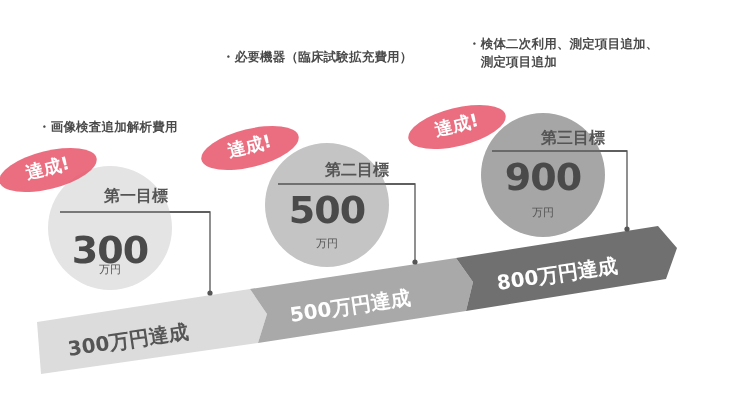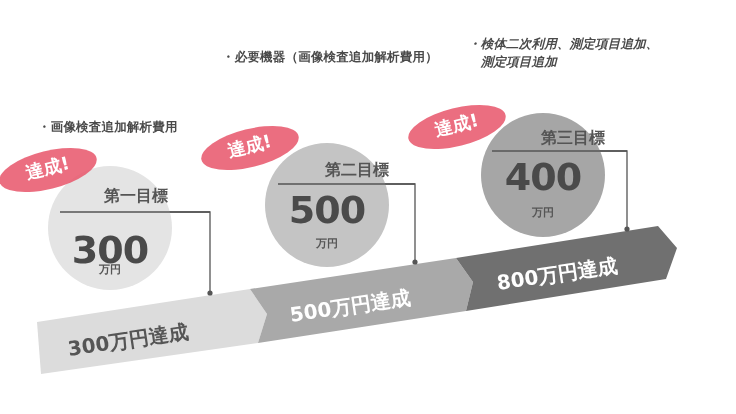--- a/index.html
+++ b/index.html
@@ -4,21 +4,21 @@
 <style>
   html, body { margin:0; padding:0; }
   body { width:736px; height:414px; background:#ffffff; position:relative; overflow:hidden;
          font-family:"DejaVu Sans","Liberation Sans",sans-serif; color:#555555; }
   .svgbg { position:absolute; left:0; top:0; width:736px; height:414px; }
   .notes { position:absolute; font-size:12.5px; line-height:18px; color:#4a4a4a; font-weight:bold; letter-spacing:0.2px; }
   .notes div { white-space:nowrap; }
   .circle { position:absolute; width:124px; height:124px; border-radius:50%; }
   .goal-title { position:absolute; width:124px; text-align:right; font-size:16px; font-weight:bold; color:#555; }
   .goal-amount { position:absolute; width:124px; text-align:center; font-size:38px; font-weight:bold; color:#4a4a4a; letter-spacing:-1px; }
-  .goal-unit { position:absolute; width:124px; text-align:center; font-size:11px; font-weight:bold; color:#555; }
+  .goal-unit { position:absolute; width:124px; text-align:center; font-size:11px; font-weight:normal; color:#555; }
   .badge { position:absolute; width:100px; height:38px; border-radius:50%; background:rgba(232,90,110,0.88);
            transform:rotate(-14deg); }
   .badge-text { position:absolute; left:0; right:0; top:5px; text-align:center; color:#ffffff; font-size:18px; font-weight:bold; }
   .banner-text { position:absolute; font-size:20px; font-weight:bold; transform-origin:left center; transform:rotate(-8.5deg); white-space:nowrap; }
 </style>
 </head>
 <body>
 
 <svg class="svgbg" viewBox="0 0 736 414">
 
@@ -39,40 +39,40 @@
   <g stroke="#555" stroke-width="1.3" fill="none">
     <polyline points="492,151 627,151 627,229"></polyline>
   </g>
   <circle cx="627" cy="229" r="2.6" fill="#555"></circle>
 </svg>
 
 <div class="notes" style="left:38px; top:118px;">
   <div>・画像検査追加解析費用</div>
 </div>
 <div class="notes" style="left:222px; top:48px;">
-  <div>・必要機器（画像検査追加解析費用）</div>
+  <div>・必要機器（臨床試験拡充費用）</div>
 </div>
-<div class="notes" style="left:468px; top:35px;font-style:italic;">
+<div class="notes" style="left:468px; top:35px;">
   <div>・検体二次利用、測定項目追加、</div>
   <div>　測定項目追加</div>
 </div>
 
 <div class="circle" style="left:48px; top:166px; background:#e4e4e4; z-index:0;"></div>
 <div class="goal-title" style="left:44px; top:186px;">第一目標</div>
 <div class="goal-amount" style="left:48px; top:228px;">300</div>
 <div class="goal-unit" style="left:48px; top:262px;">万円</div>
 
 <div class="circle" style="left:265px; top:143px; background:#c4c4c4;"></div>
 <div class="goal-title" style="left:265px; top:160px;">第二目標</div>
 <div class="goal-amount" style="left:265px; top:188px;">500</div>
 <div class="goal-unit" style="left:265px; top:236px;">万円</div>
 
 <div class="circle" style="left:481px; top:113px; background:#a6a6a6;"></div>
 <div class="goal-title" style="left:481px; top:128px;">第三目標</div>
-<div class="goal-amount" style="left:481px; top:155px;">400</div>
+<div class="goal-amount" style="left:481px; top:155px;">900</div>
 <div class="goal-unit" style="left:481px; top:205px;">万円</div>
 
 <svg class="svgbg" viewBox="0 0 736 414" style="pointer-events:none;">
   <line x1="60" y1="212" x2="210" y2="212" stroke="#555" stroke-width="1.3"></line>
   <line x1="278" y1="184" x2="415" y2="184" stroke="#555" stroke-width="1.3"></line>
   <line x1="492" y1="151" x2="627" y2="151" stroke="#555" stroke-width="1.3"></line>
 </svg>
 
 <div class="badge" style="left:-2px; top:151px;">
   <div class="badge-text">達成!</div>

